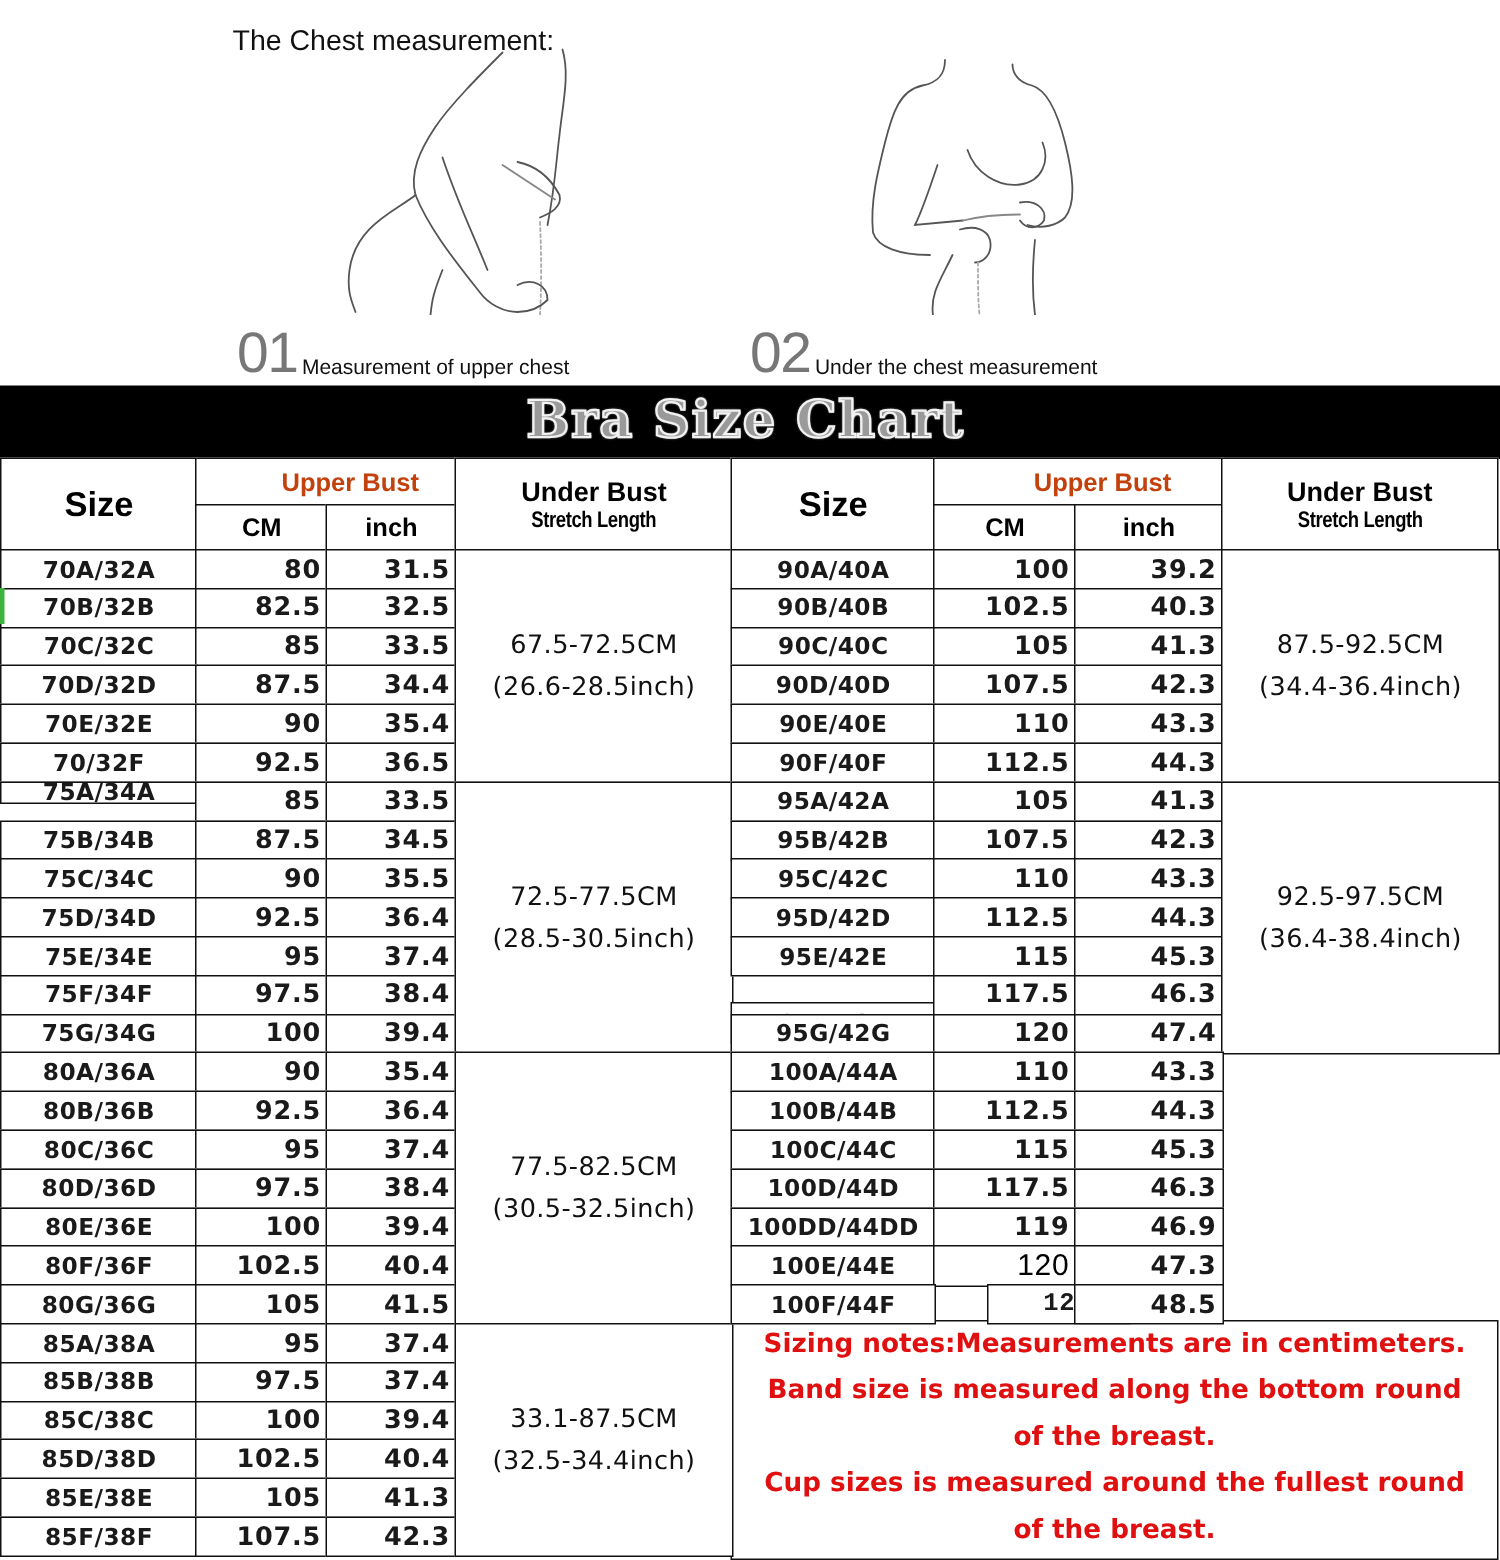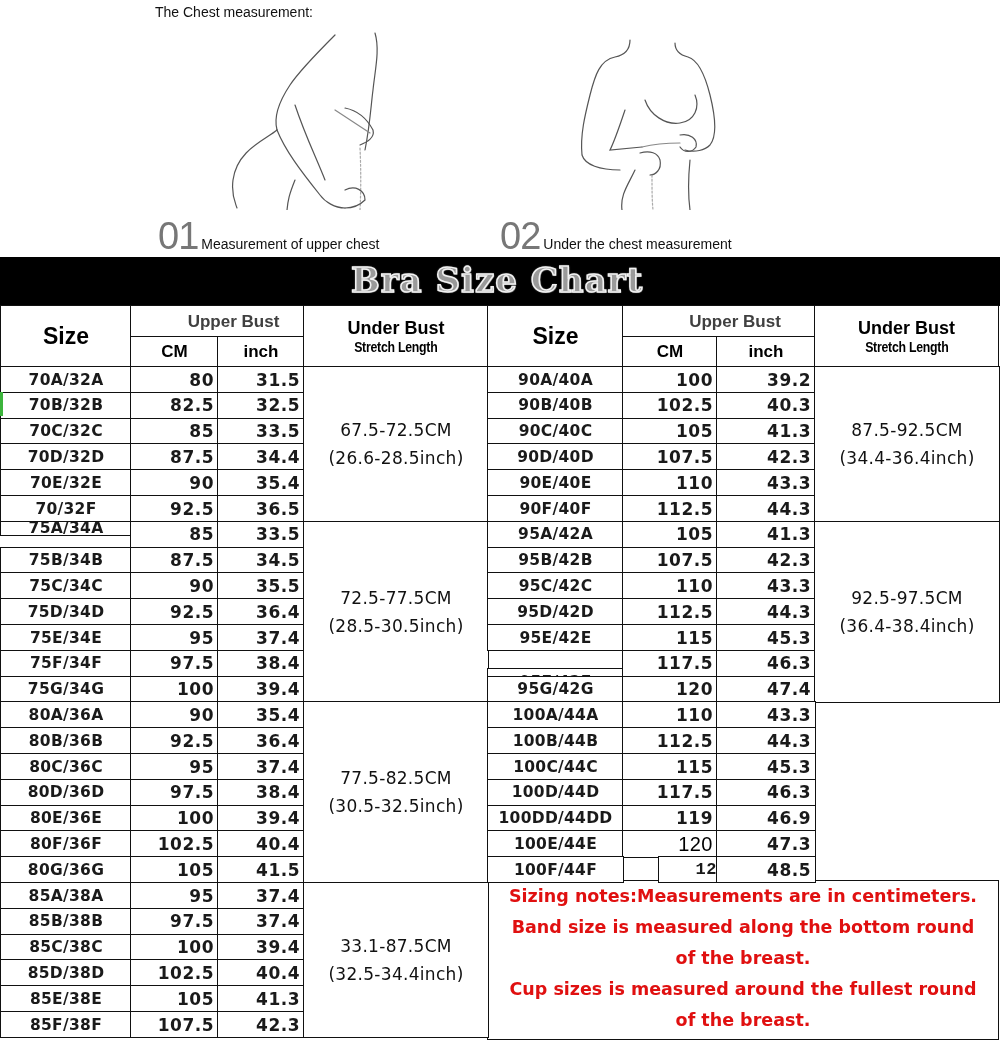--- a/index.html
+++ b/index.html
@@ -1,20 +1,20 @@
 <!DOCTYPE html>
 <html><head>
 <meta charset="utf-8">
 <style>
   * { box-sizing: border-box; margin: 0; padding: 0; }
   html, body { width: 1000px; height: 1040px; background: #ffffff; overflow: hidden; }
   body { position: relative; font-family: "DejaVu Sans", sans-serif; color: #111; }
 
   .top-area { position: absolute; left: 0; top: 0; width: 1000px; height: 257px; background: #fff; }
-  .chest-title { position: absolute; left: 155px; top: 4px; font-family: "Liberation Sans", sans-serif; font-size: 14px; color: #111; }
+  .chest-title { position: absolute; left: 155px; top: 17px; font-family: "Liberation Sans", sans-serif; font-size: 19px; color: #111; }
   .illus { position: absolute; }
   .illus svg { display: block; }
   .step { position: absolute; display: flex; align-items: flex-end; }
   .step-num { font-family: "Liberation Sans", sans-serif; font-size: 38px; line-height: 34px; color: #777; letter-spacing: -1px; }
   .step-text { font-family: "Liberation Sans", sans-serif; font-size: 14px; color: #111; margin-left: 3px; margin-bottom: 1px; text-align: center; }
 
   .banner { position: absolute; left: 0; top: 257px; width: 1000px; height: 49px; background: #000; }
   .banner-title {
     position: absolute; left: 312px; top: 3px; width: 370px; text-align: center;
     font-family: "DejaVu Serif", serif; font-weight: bold; font-size: 34px; line-height: 40px;
@@ -24,21 +24,21 @@
   }
 
   .grid { position: absolute; left: 0; top: 305px; width: 1000px; height: 735px; }
   .cell {
     position: absolute; border: 1.5px solid #111; background: #fff;
     display: flex; align-items: center; justify-content: center;
     font-family: "DejaVu Sans", sans-serif; font-weight: bold; color: #1a1a1a;
     overflow: hidden; white-space: nowrap;
   }
   .hdr-size { font-family: "Liberation Sans", sans-serif; font-size: 23px; font-weight: bold; color: #000; }
-  .hdr-upper { font-family: "Liberation Sans", sans-serif; font-size: 17px; font-weight: bold; color: #404040; padding-left: 32px; }
+  .hdr-upper { font-family: "Liberation Sans", sans-serif; font-size: 17px; font-weight: bold; color: #c2410c; padding-left: 32px; }
   .hdr-sub { font-family: "Liberation Sans", sans-serif; font-size: 17px; font-weight: bold; color: #000; }
   .hdr-under { flex-direction: column; line-height: 1; }
   .hdr-under .l1 { font-family: "Liberation Sans", sans-serif; font-size: 18px; font-weight: bold; color: #000; }
   .hdr-under .l2 { font-family: "Liberation Sans", sans-serif; font-size: 15px; font-weight: bold; color: #000; transform: scaleX(0.82); margin-top: 2px; letter-spacing: -0.3px; }
 
   .c-size { font-size: 15.5px; letter-spacing: 0.3px; }
   .c-num { justify-content: flex-end; padding-right: 4px; font-size: 17px; letter-spacing: 0.5px; }
   .c-num.plain { font-family: "Liberation Sans", sans-serif; font-weight: normal; font-size: 20px; color: #000; }
   .c-under { flex-direction: column; font-weight: normal; font-size: 17px; line-height: 28px; color: #111; letter-spacing: 0.3px; }
 

